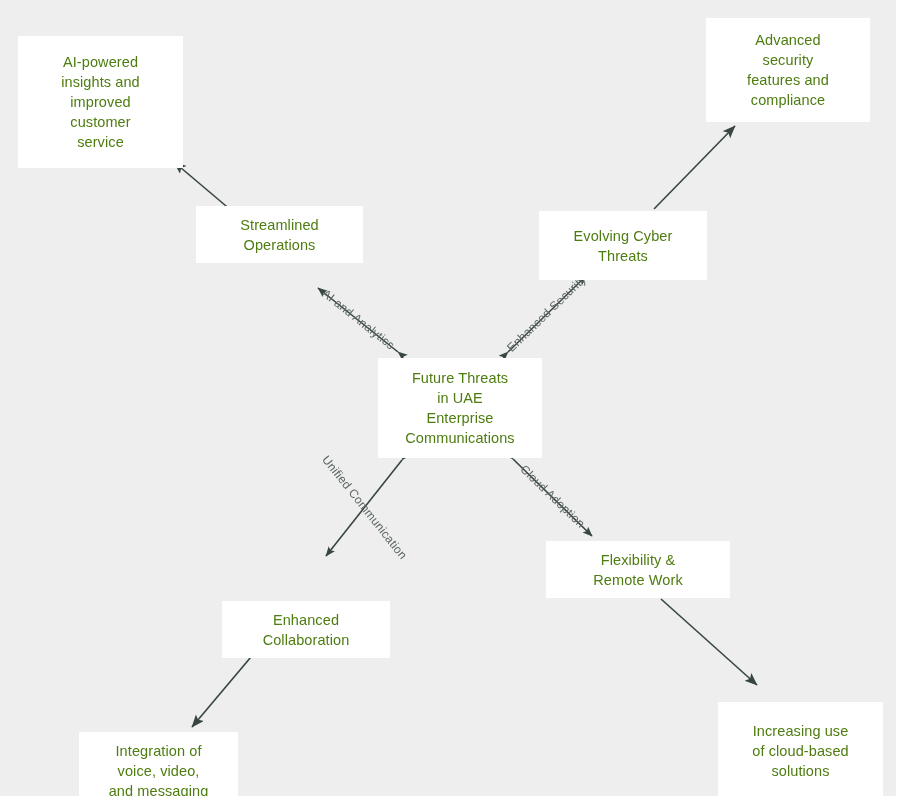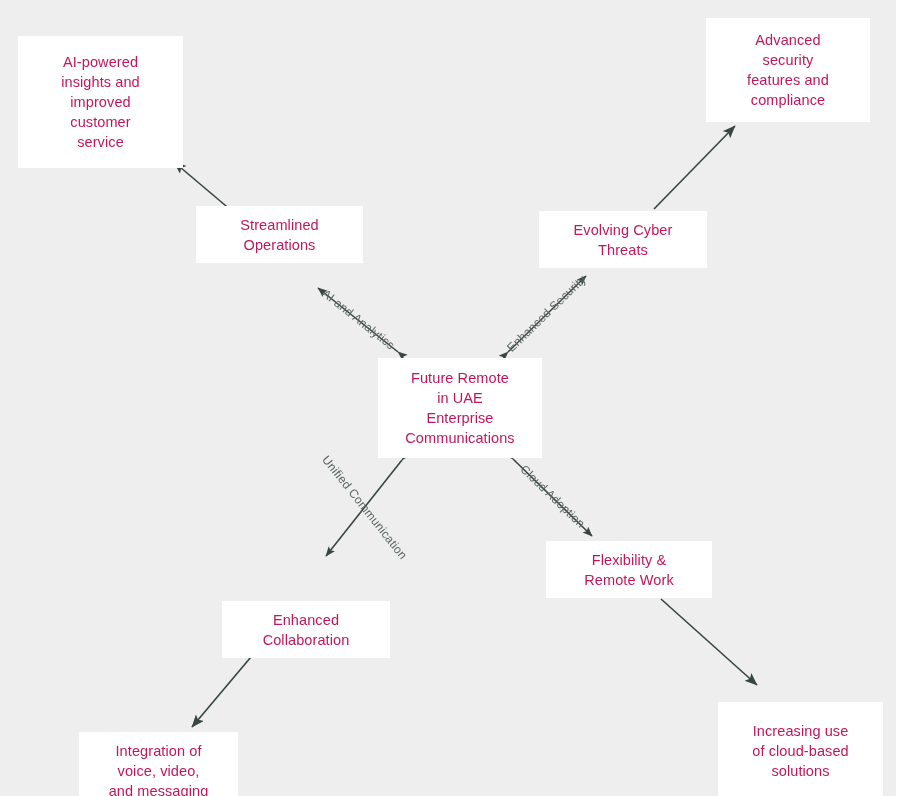--- a/index.html
+++ b/index.html
@@ -38,21 +38,21 @@
     height: 796px;
     overflow: visible;
   }
   .node {
     position: absolute;
     background: #ffffff;
     display: flex;
     align-items: center;
     justify-content: center;
     text-align: center;
-    color: #be185d;
+    color: #4d7c0f;
     font-size: 14.5px;
     line-height: 20px;
     letter-spacing: 0.1px;
     box-sizing: border-box;
     padding: 4px 17px;
     z-index: 2;
     white-space: pre-line;
     font-family: "Liberation Sans", sans-serif;
   }
   .node-label {
@@ -100,43 +100,43 @@
       </g>
     <g id="edge-label-group">
         <text class="edge-text" x="358" y="320" text-anchor="middle" dominant-baseline="middle" transform="rotate(38.5 358 320)">AI and Analytics</text>
         <text class="edge-text" x="547" y="314" text-anchor="middle" dominant-baseline="middle" transform="rotate(-44 547 314)">Enhanced Security</text>
         <text class="edge-text" x="364" y="508" text-anchor="middle" dominant-baseline="middle" transform="rotate(51.5 364 508)">Unified Communication</text>
         <text class="edge-text" x="552" y="497" text-anchor="middle" dominant-baseline="middle" transform="rotate(44 552 497)">Cloud Adoption</text>
       </g>
   </svg>
 
   <div id="node-layer">
-      <div class="node" style="left: 378px; top: 358px; width: 164px; height: 100px; background: rgb(255, 255, 255);"><span class="node-label">Future Remote
+      <div class="node" style="left: 378px; top: 358px; width: 164px; height: 100px; background: rgb(255, 255, 255);"><span class="node-label">Future Threats
 in UAE
 Enterprise
 Communications</span></div>
       <div class="node" style="left: 196px; top: 206px; width: 167px; height: 57px; background: rgb(255, 255, 255);"><span class="node-label">Streamlined
 Operations</span></div>
       <div class="node" style="left: 18px; top: 36px; width: 165px; height: 132px; background: rgb(255, 255, 255);"><span class="node-label">AI-powered
 insights and
 improved
 customer
 service</span></div>
-      <div class="node" style="left: 539px; top: 211px; width: 168px; height: 57px; background: rgb(255, 255, 255); align-items: center;"><span class="node-label">Evolving Cyber
+      <div class="node" style="left: 539px; top: 211px; width: 168px; height: 69px; background: rgb(255, 255, 255); align-items: center;"><span class="node-label">Evolving Cyber
 Threats</span></div>
       <div class="node" style="left: 706px; top: 18px; width: 164px; height: 104px; background: rgb(255, 255, 255);"><span class="node-label">Advanced
 security
 features and
 compliance</span></div>
       <div class="node" style="left: 222px; top: 561px; width: 168px; height: 57px; background: rgb(255, 255, 255); margin-top: 40px;"><span class="node-label">Enhanced
 Collaboration</span></div>
       <div class="node" style="left: 79px; top: 732px; width: 159px; height: 78px; background: rgb(255, 255, 255);"><span class="node-label">Integration of
 voice, video,
 and messaging</span></div>
-      <div class="node" style="left: 546px; top: 541px; width: 166px; height: 57px; background: rgb(255, 255, 255);"><span class="node-label">Flexibility &amp;
+      <div class="node" style="left: 546px; top: 541px; width: 184px; height: 57px; background: rgb(255, 255, 255);"><span class="node-label">Flexibility &amp;
 Remote Work</span></div>
       <div class="node" style="left: 718px; top: 690px; width: 165px; height: 98px; background: rgb(255, 255, 255); margin-top: 12px;"><span class="node-label">Increasing use
 of cloud-based
 solutions</span></div>
     </div>
 
   <div class="gutter-right"></div>
 </div>
 
 </body></html>

